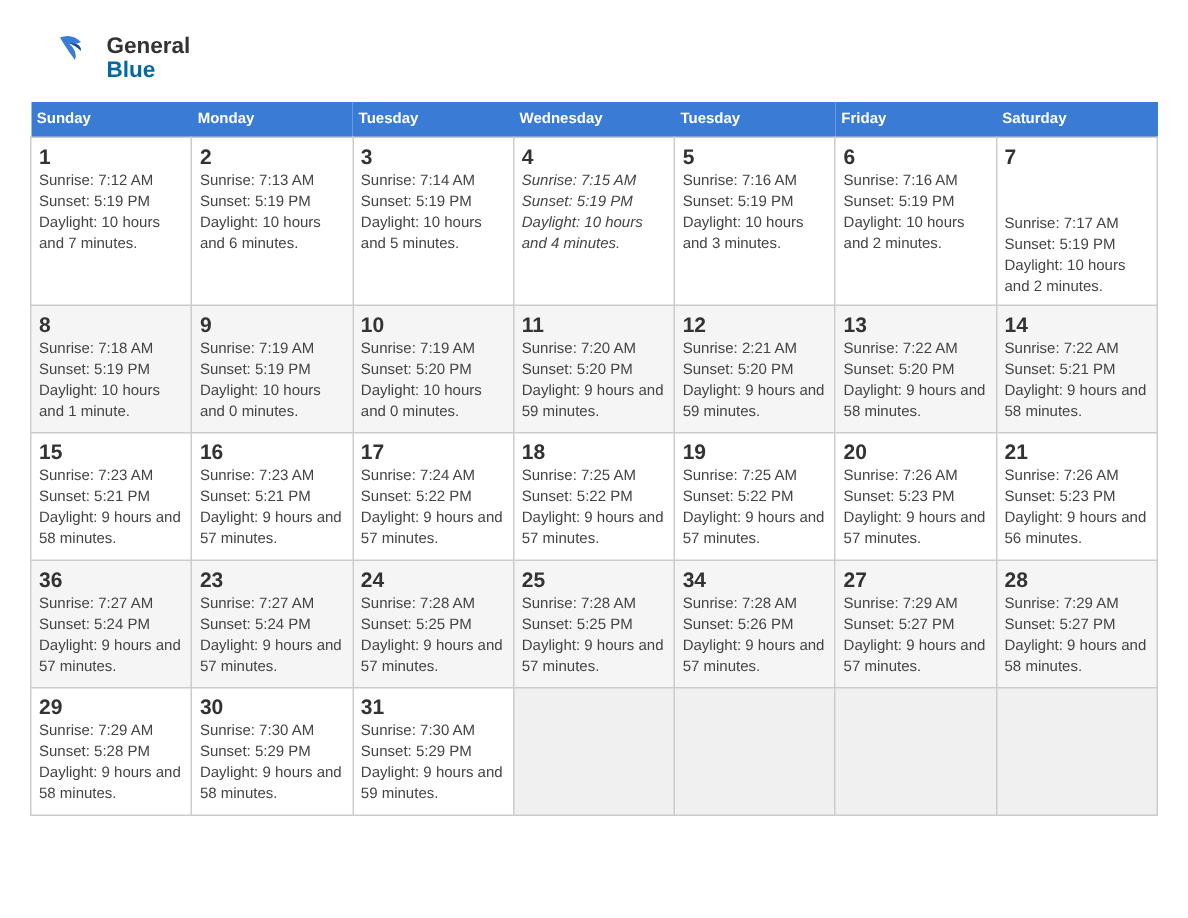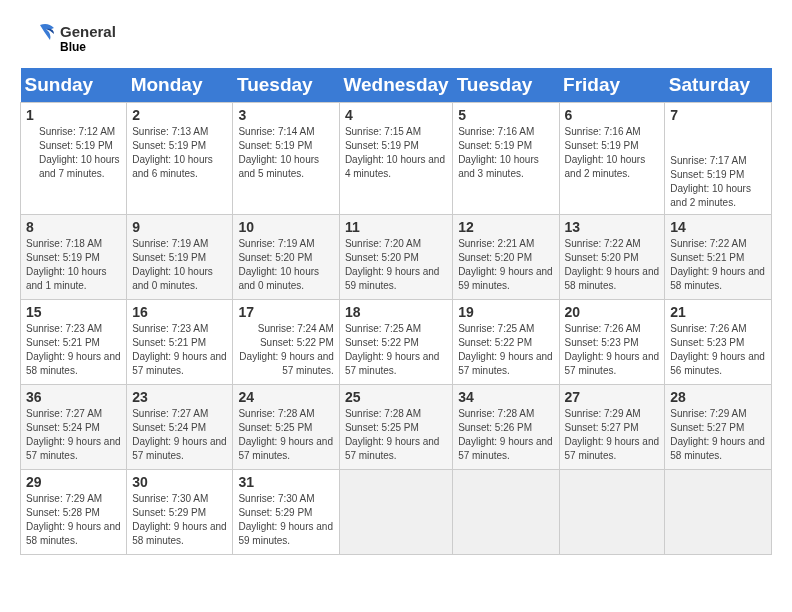--- a/index.html
+++ b/index.html
@@ -37,21 +37,21 @@
     table {
       width: 100%;
       border-collapse: collapse;
       font-size: 11px;
     }
     th {
       background-color: #3a7bd5;
       color: #fff;
       padding: 6px 4px;
       text-align: left;
-      font-size: 19px;
+      font-size: 10px;
       font-weight: bold;
     }
     td {
       border: 1px solid #ccc;
       vertical-align: top;
       padding: 4px 5px;
       height: 85px;
       width: calc(100% / 7);
       background: #fff;
     }
@@ -74,30 +74,30 @@
       background: #f0f0f0;
     }
     th:first-child { border-radius: 0; }
   </style>
 </head>
 <body>
 
 <div class="header">
   <div class="logo">
   <div style="display:flex;flex-direction:column;align-items:flex-start;">
-    <div style="display:flex;align-items:center;gap:2px;">
+    <div style="display:flex;align-items:center;gap:13px;">
       <div style="position:relative;width:38px;height:38px;">
         <svg width="38" height="38" viewBox="0 0 38 38">
           <path d="M20,5 Q28,2 34,8 Q30,10 26,9 Q32,14 30,20 Q24,12 20,5Z" fill="#3a7bd5"></path>
           <path d="M26,9 Q34,8 34,14 Q30,10 26,9Z" fill="#1a4a9a"></path>
         </svg>
       </div>
       <div>
         <div style="font-size:15px;font-weight:bold;color:#333;line-height:1.1;">General</div>
-        <div style="font-size:12px;font-weight:bold;color:#000000;line-height:1.1;">Blue</div>
+        <div style="font-size:15px;font-weight:bold;color:#0369a1;line-height:1.1;">Blue</div>
       </div>
     </div>
   </div>
 </div>
   <div class="title-block">
     <h1></h1>
     <h2></h2>
   </div>
 </div>
 
@@ -110,39 +110,39 @@
         <th>Wednesday</th>
         <th>Tuesday</th>
         <th>Friday</th>
         <th>Saturday</th>
       </tr>
   </thead>
   <tbody id="calendar-body">
   <tr>
         <td>
           <span class="day-num">1</span>
-          <div class="day-info" style="white-space: pre-line; margin-left: 13px;">Sunrise: 7:12 AM
+          <div class="day-info" style="white-space: pre-line;">Sunrise: 7:12 AM
 Sunset: 5:19 PM
 Daylight: 10 hours and 7 minutes.</div>
         </td>
         <td>
           <span class="day-num">2</span>
           <div class="day-info" style="white-space: pre-line;">Sunrise: 7:13 AM
 Sunset: 5:19 PM
 Daylight: 10 hours and 6 minutes.</div>
         </td>
         <td>
           <span class="day-num">3</span>
           <div class="day-info" style="white-space: pre-line;">Sunrise: 7:14 AM
 Sunset: 5:19 PM
 Daylight: 10 hours and 5 minutes.</div>
         </td>
         <td>
           <span class="day-num">4</span>
-          <div class="day-info" style="white-space: pre-line;">Sunrise: 7:15 AM
+          <div class="day-info" style="white-space: pre-line; font-style: italic;">Sunrise: 7:15 AM
 Sunset: 5:19 PM
 Daylight: 10 hours and 4 minutes.</div>
         </td>
         <td>
           <span class="day-num">5</span>
           <div class="day-info" style="white-space: pre-line;">Sunrise: 7:16 AM
 Sunset: 5:19 PM
 Daylight: 10 hours and 3 minutes.</div>
         </td>
         <td>
@@ -210,21 +210,21 @@
 Daylight: 9 hours and 58 minutes.</div>
         </td>
         <td>
           <span class="day-num">16</span>
           <div class="day-info" style="white-space: pre-line;">Sunrise: 7:23 AM
 Sunset: 5:21 PM
 Daylight: 9 hours and 57 minutes.</div>
         </td>
         <td>
           <span class="day-num">17</span>
-          <div class="day-info" style="white-space: pre-line; text-align: right;">Sunrise: 7:24 AM
+          <div class="day-info" style="white-space: pre-line;">Sunrise: 7:24 AM
 Sunset: 5:22 PM
 Daylight: 9 hours and 57 minutes.</div>
         </td>
         <td>
           <span class="day-num">18</span>
           <div class="day-info" style="white-space: pre-line;">Sunrise: 7:25 AM
 Sunset: 5:22 PM
 Daylight: 9 hours and 57 minutes.</div>
         </td>
         <td>

